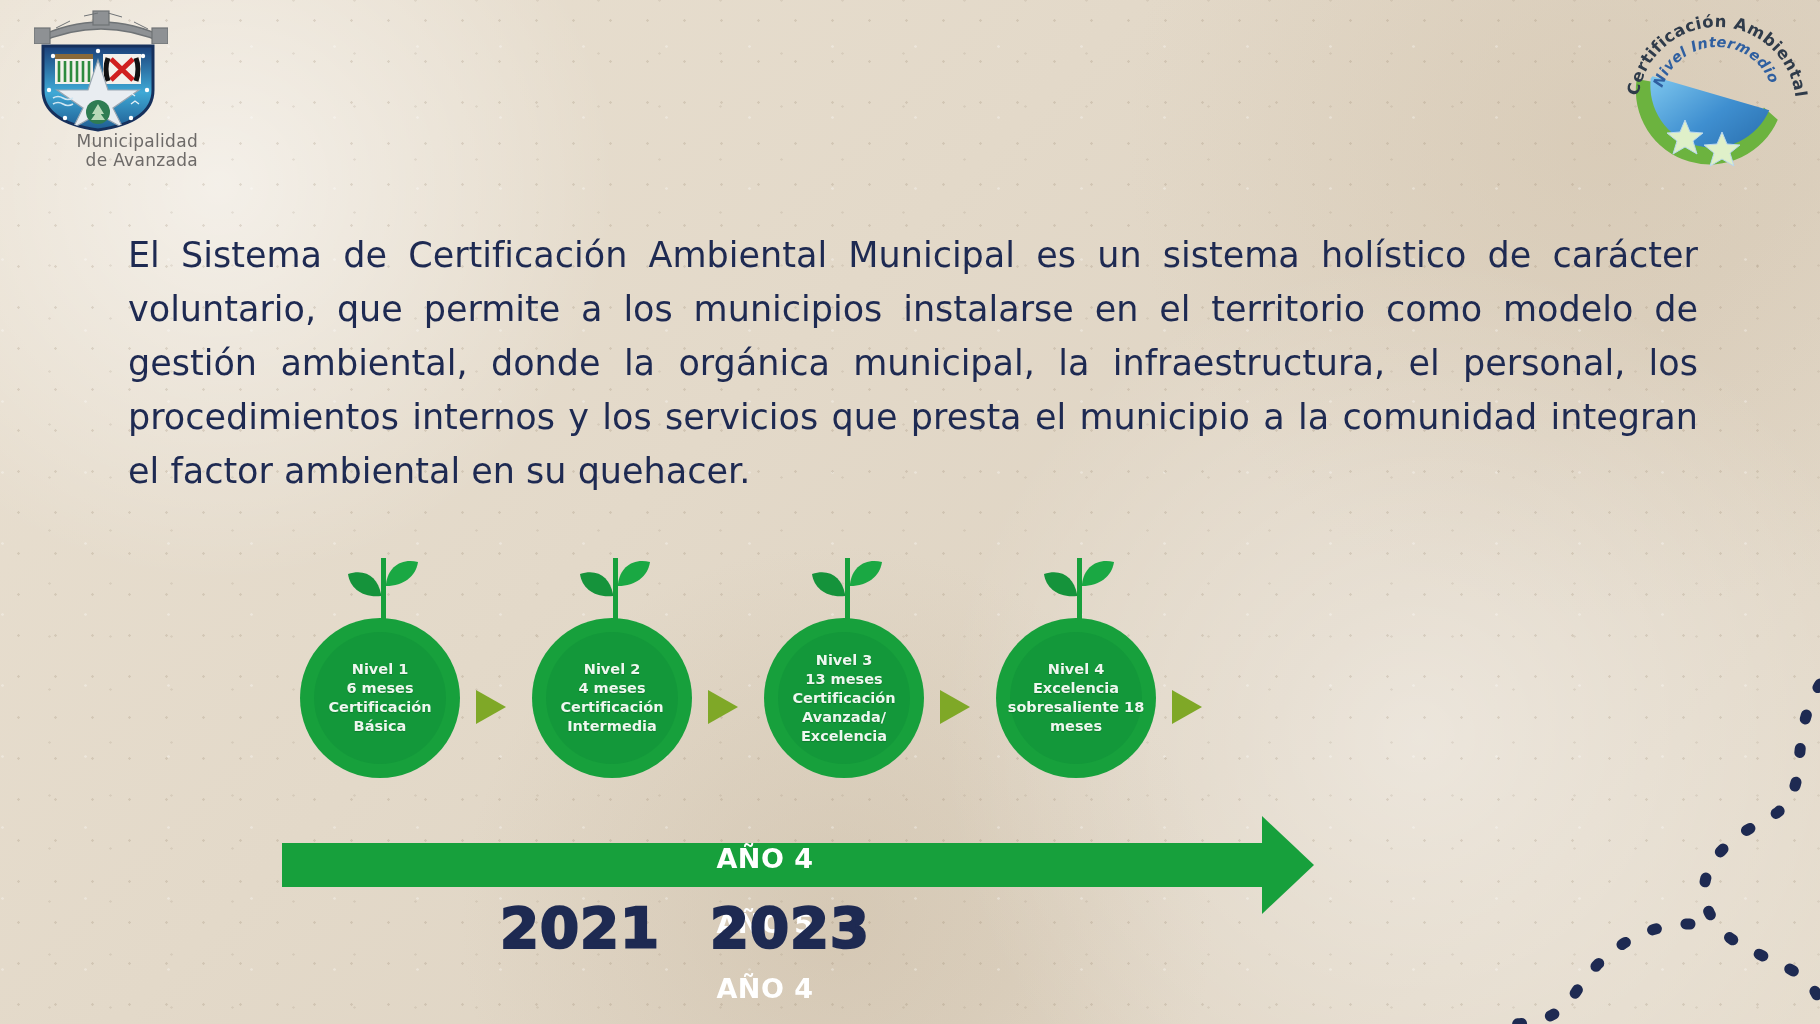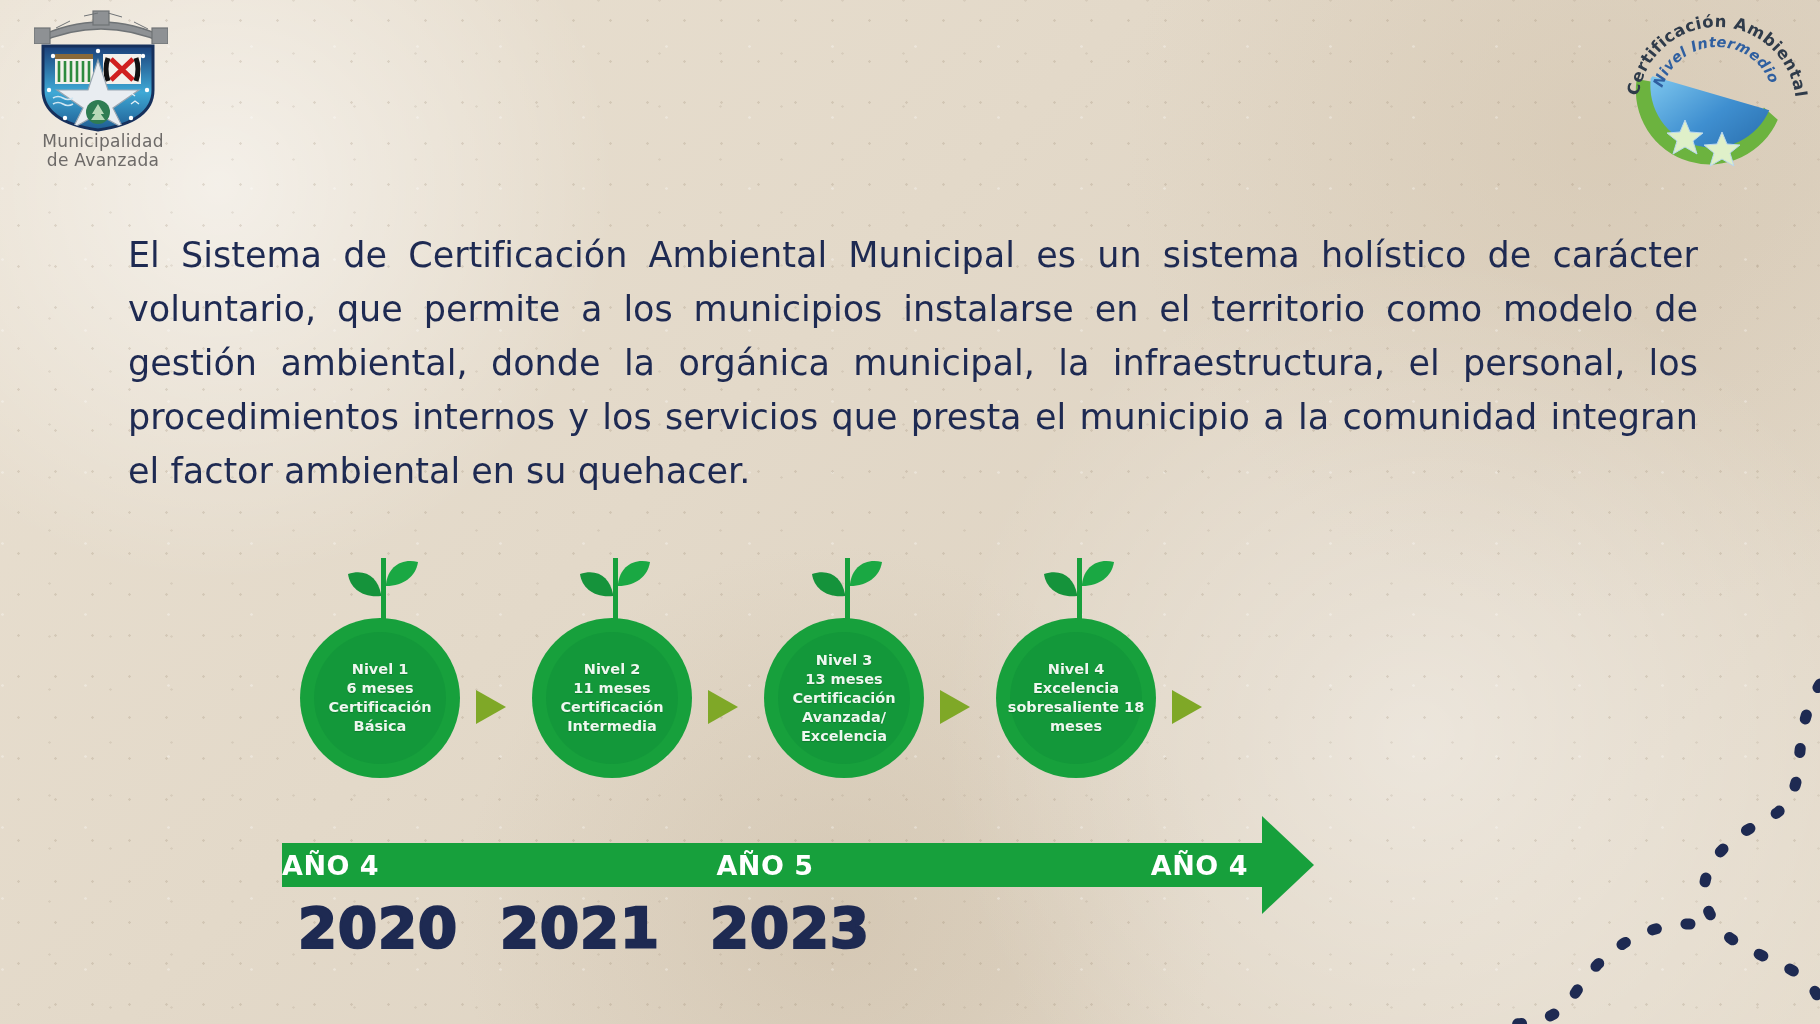--- a/index.html
+++ b/index.html
@@ -47,21 +47,21 @@
     width: 134px; height: 36px;
   }
   .crest-shield {
     position: absolute; left: 31px; top: 38px;
     width: 118px; height: 90px;
   }
   .crest-caption {
     position: absolute;
     left: 0; top: 128px;
     width: 190px;
-    text-align: center;
+    text-align: right;
     color: #6d6a68;
     font-size: 17px;
     line-height: 19px;
     font-family: "DejaVu Sans", sans-serif;
     letter-spacing: .3px;
   }
 
   
   .badge-wrap {
     position: absolute;
@@ -187,20 +187,21 @@
     justify-content: space-between;
     gap: 34px;
     padding-right: 14px;
     box-sizing: border-box;
     color: #ffffff;
     font-family: "DejaVu Sans", sans-serif;
     font-weight: bold;
     font-size: 27px;
     letter-spacing: .5px;
     pointer-events: none;
+    flex-direction: column;
   }
   .years {
     position: absolute;
     left: 282px;
     top: 895px;
     width: 1000px;
     height: 70px;
   }
   .year-num {
     position: absolute;
@@ -327,21 +328,21 @@
     <div class="arrow-tri" style="left:176px;"></div>
 
     <div class="node" style="left:232px;">
       <svg class="sprout" viewBox="0 0 78 80">
         <rect x="37" y="6" width="5" height="74" fill="#17a03c"></rect>
         <path d="M37 44 C18 46 6 36 4 22 C22 16 34 26 37 42 Z" fill="#15933b"></path>
         <path d="M42 34 C60 34 72 24 74 10 C56 6 44 16 42 32 Z" fill="#1aa843"></path>
       </svg>
       <div class="bulb">
         <div class="bulb-label" style="white-space:pre-line;">Nivel 2
-11 meses
+4 meses
 Certificación
 Intermedia</div>
       </div>
     </div>
     <div class="arrow-tri" style="left:408px;"></div>
 
     <div class="node" style="left:464px;">
       <svg class="sprout" viewBox="0 0 78 80">
         <rect x="37" y="6" width="5" height="74" fill="#17a03c"></rect>
         <path d="M37 44 C18 46 6 36 4 22 C22 16 34 26 37 42 Z" fill="#15933b"></path>
@@ -374,21 +375,20 @@
   </div>
 
   <div class="timeline"></div>
   <div class="timeline-head"></div>
   <div class="year-band">
     <span>AÑO 4</span>
     <span>AÑO 5</span>
     <span>AÑO 4</span>
   </div>
   <div class="years">
-    <span class="year-num" style="left:16px;">2020</span>
     <span class="year-num" style="left:218px;">2021</span>
     <span class="year-num" style="left:428px;">2023</span>
   </div>
 
   <svg class="dots-decor" viewBox="0 0 430 350">
     <path d="M430 10 C392 74 430 120 372 148 C318 174 300 214 326 250 C352 286 420 286 430 330" fill="none" stroke="#1e2a52" stroke-width="11" stroke-linecap="round" stroke-dasharray="4 30"></path>
     <path d="M300 250 C250 250 210 280 186 318 C170 342 150 350 120 350" fill="none" stroke="#1e2a52" stroke-width="11" stroke-linecap="round" stroke-dasharray="4 30"></path>
   </svg>
 </div>
 

